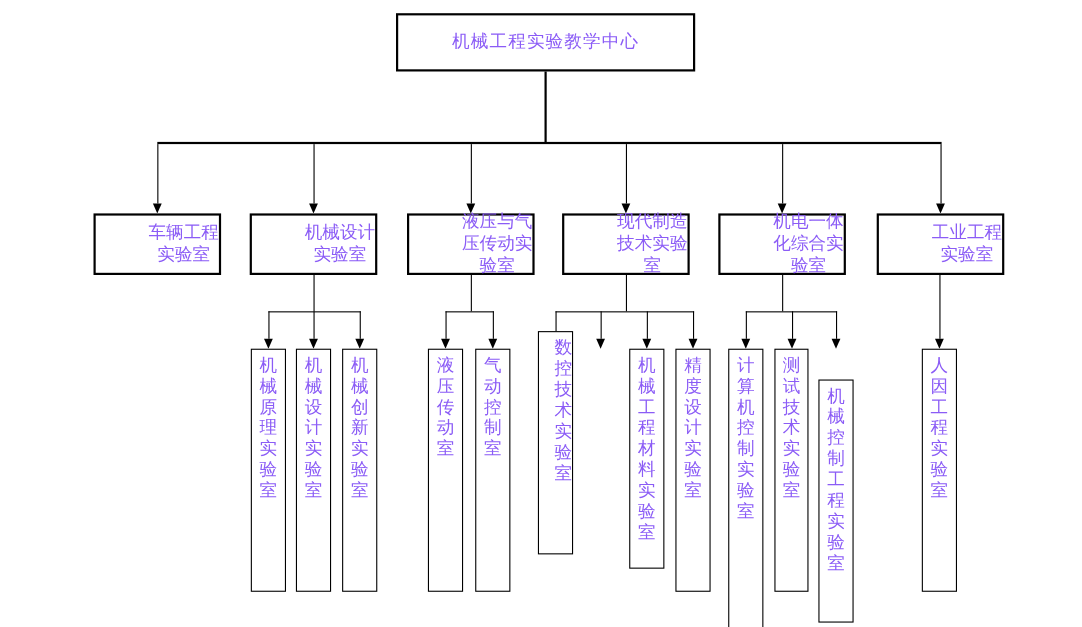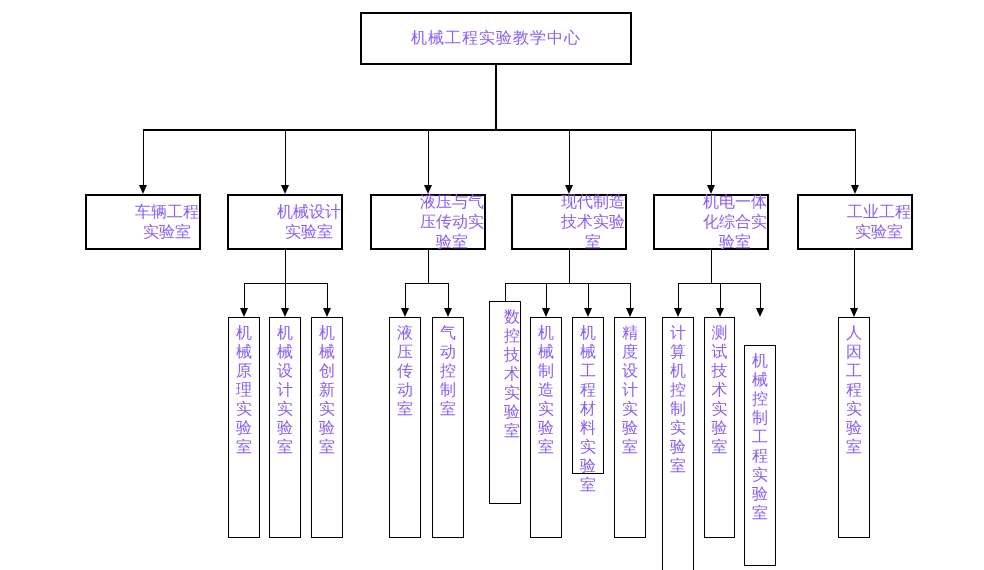--- a/index.html
+++ b/index.html
@@ -95,22 +95,21 @@
     <div class="lineseg" style="left: 505px; top: 283px; width: 126px; height: 1px;"></div>
     <div class="lineseg" style="left: 505px; top: 283px; width: 1px; height: 25px;"></div>
     <div class="arrowhead" style="left: 501px; top: 308px;"></div>
     <div class="lineseg" style="left: 546px; top: 283px; width: 1px; height: 25px;"></div>
     <div class="arrowhead" style="left: 542px; top: 308px;"></div>
     <div class="lineseg" style="left: 588px; top: 283px; width: 1px; height: 25px;"></div>
     <div class="arrowhead" style="left: 584px; top: 308px;"></div>
     <div class="lineseg" style="left: 630px; top: 283px; width: 1px; height: 25px;"></div>
     <div class="arrowhead" style="left: 626px; top: 308px;"></div>
     <div class="node node-l3" style="left: 489px; top: 301px; width: 32px; height: 203px; text-align: right;">数控技术实验室</div>
-    <div class="node node-l3" style="left: 530px; top: 317px; width: 32px; height: 221px;">机械制造实验室</div>
-    <div class="node node-l3" style="left: 572px; top: 317px; width: 32px; height: 157px;">机械工程材料实验室</div>
+    <div class="node node-l3" style="left: 572px; top: 317px; width: 32px; height: 200px;">机械工程材料实验室</div>
     <div class="node node-l3" style="left: 614px; top: 317px; width: 32px; height: 221px;">精度设计实验室</div>
     <div class="lineseg" style="left: 711px; top: 131px; width: 1px; height: 54px;"></div>
     <div class="arrowhead" style="left: 707px; top: 185px;"></div>
     <div class="node node-l2" style="left: 653px; top: 194px; width: 116px; height: 56px;">
       <span class="wrap">机电一体化综合实验室</span>
     </div>
     <div class="lineseg" style="left: 711px; top: 250px; width: 1px; height: 33px;"></div>
     <div class="lineseg" style="left: 678px; top: 283px; width: 83px; height: 1px;"></div>
     <div class="lineseg" style="left: 678px; top: 283px; width: 1px; height: 25px;"></div>
     <div class="arrowhead" style="left: 674px; top: 308px;"></div>

